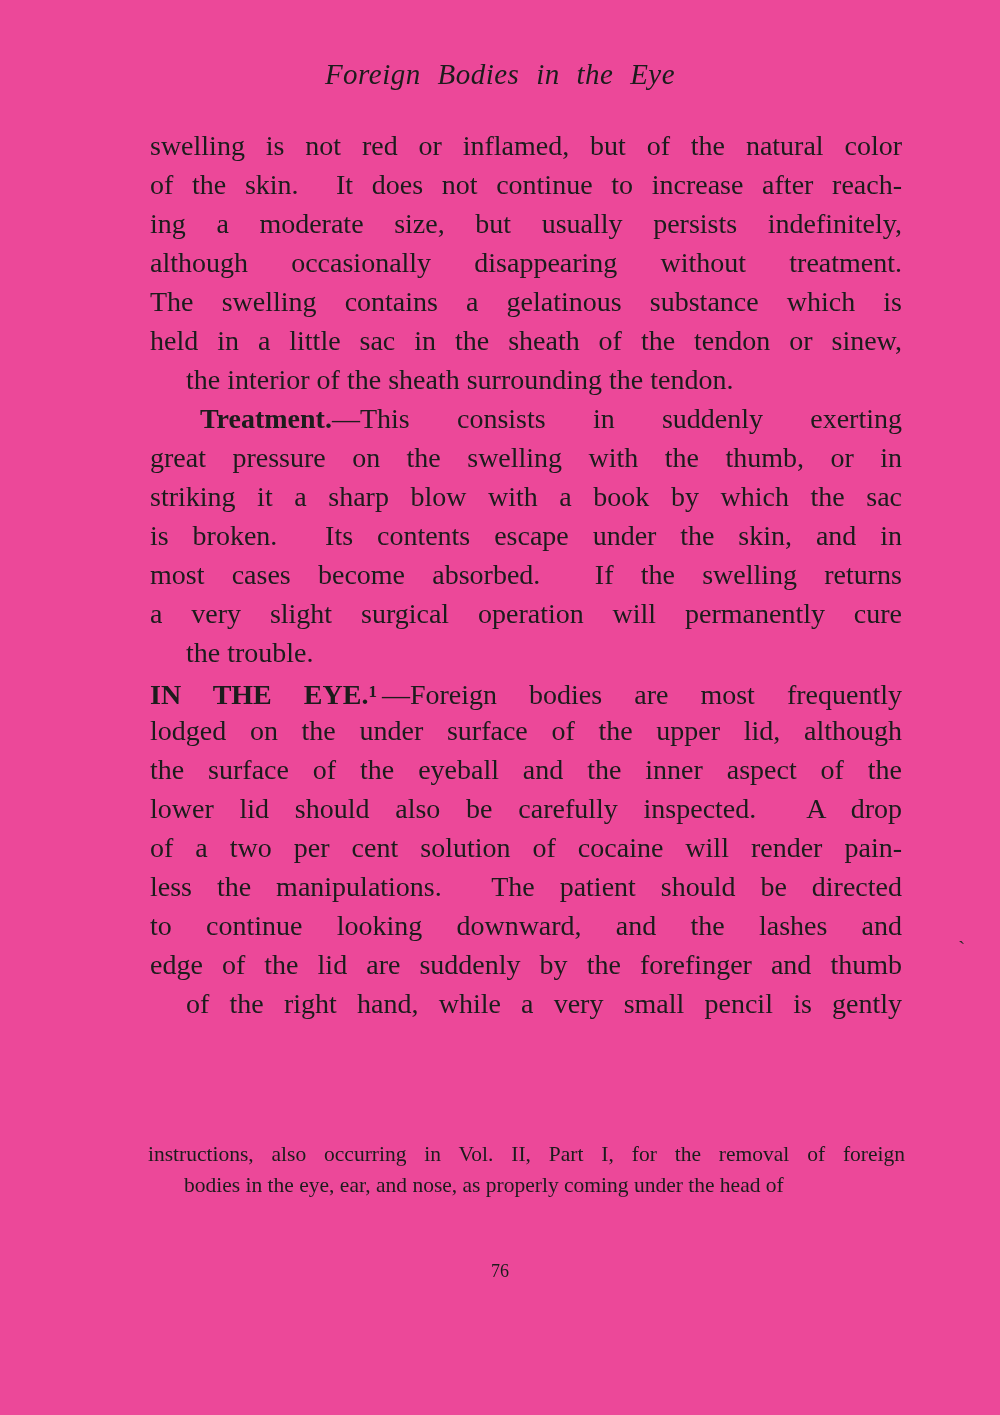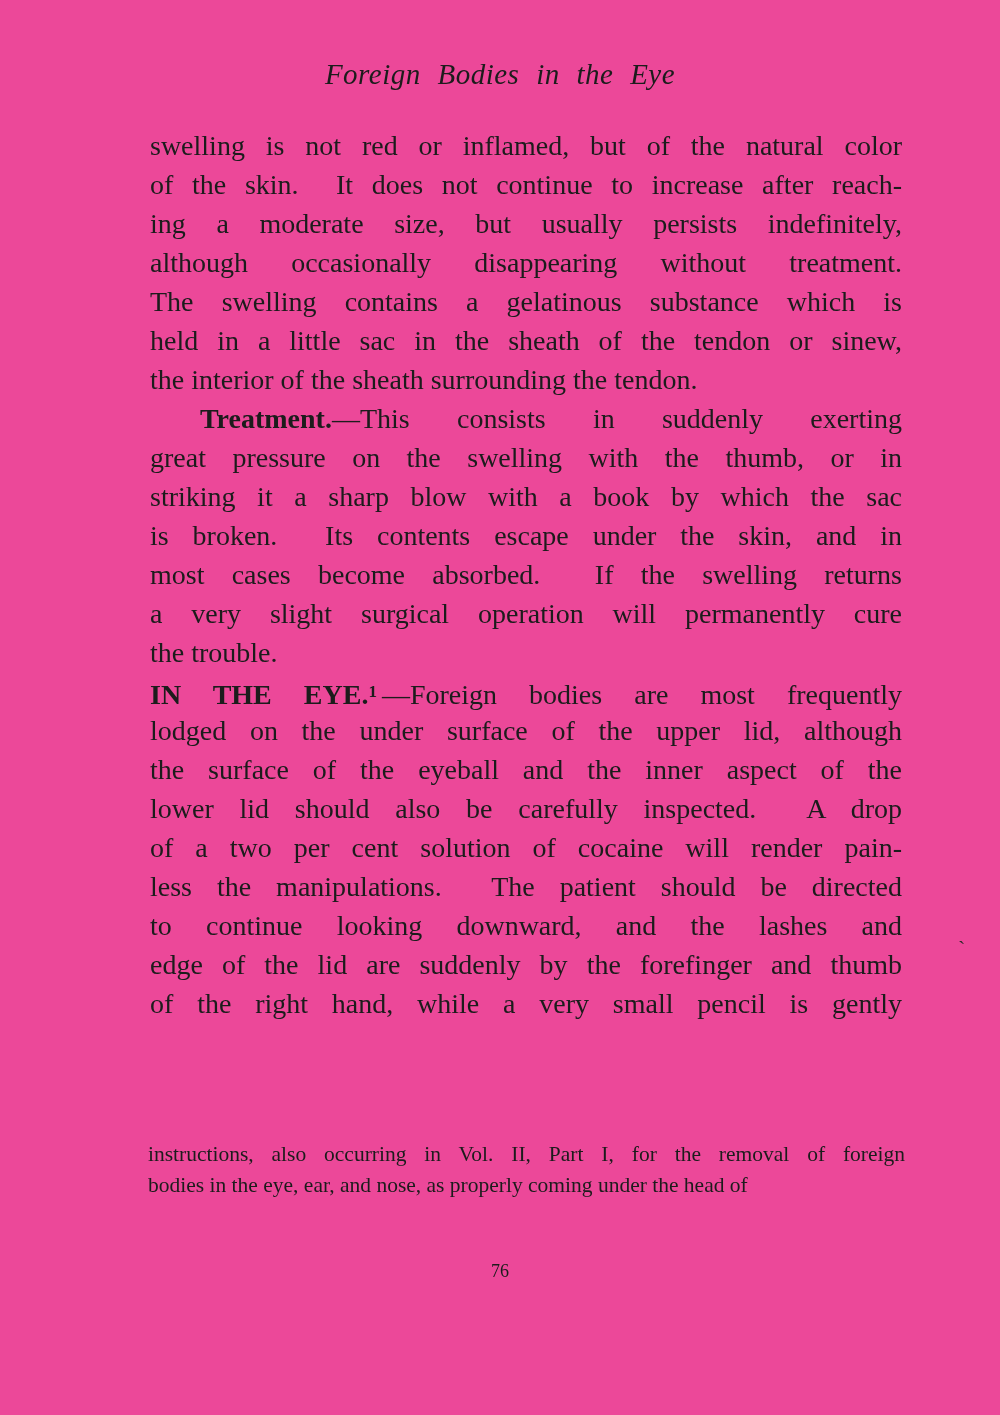--- a/index.html
+++ b/index.html
@@ -26,21 +26,21 @@
     top: 126px; left: 150px;
     width: 752px;
     font-size: 28px;
     line-height: 39px;
   }
   .line {
     text-align: justify;
     text-align-last: justify;
     height: 39px;
   }
-  .line-list .line:last-child { text-align-last: left; }
+  .line-list .line:last-child { text-align-last: left; margin-left: 36px; }
   .line-list.justify-all .line:last-child { text-align-last: justify; }
   .indent { text-indent: 50px; }
   .bold { font-weight: bold; }
   .caps-heading {
     font-weight: bold;
     letter-spacing: 0.5px;
   }
   .sup {
     font-size: 17px;
     vertical-align: 7px;

